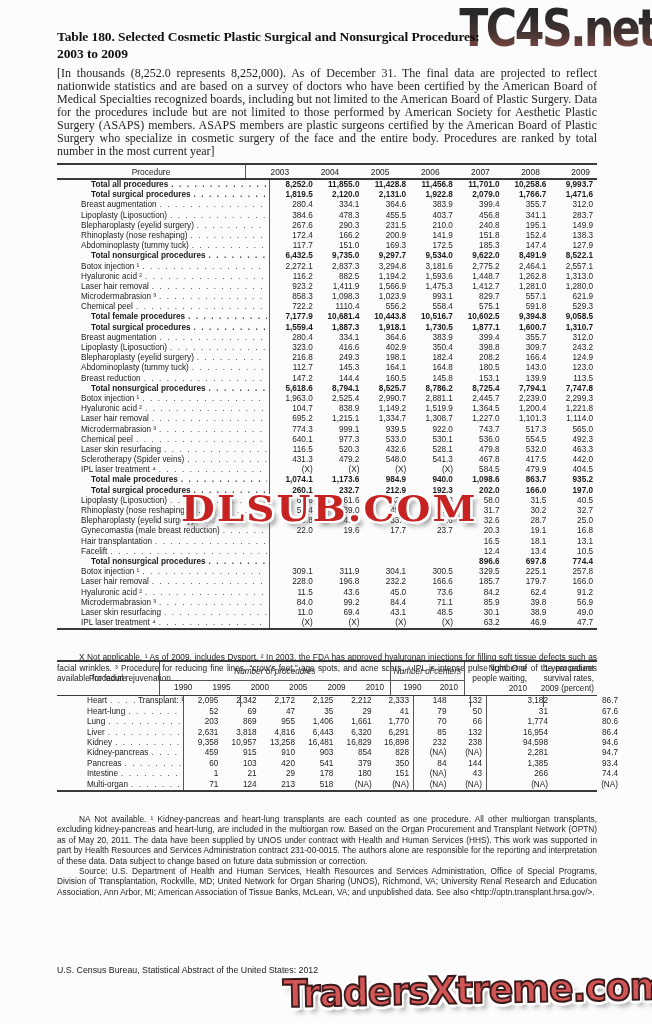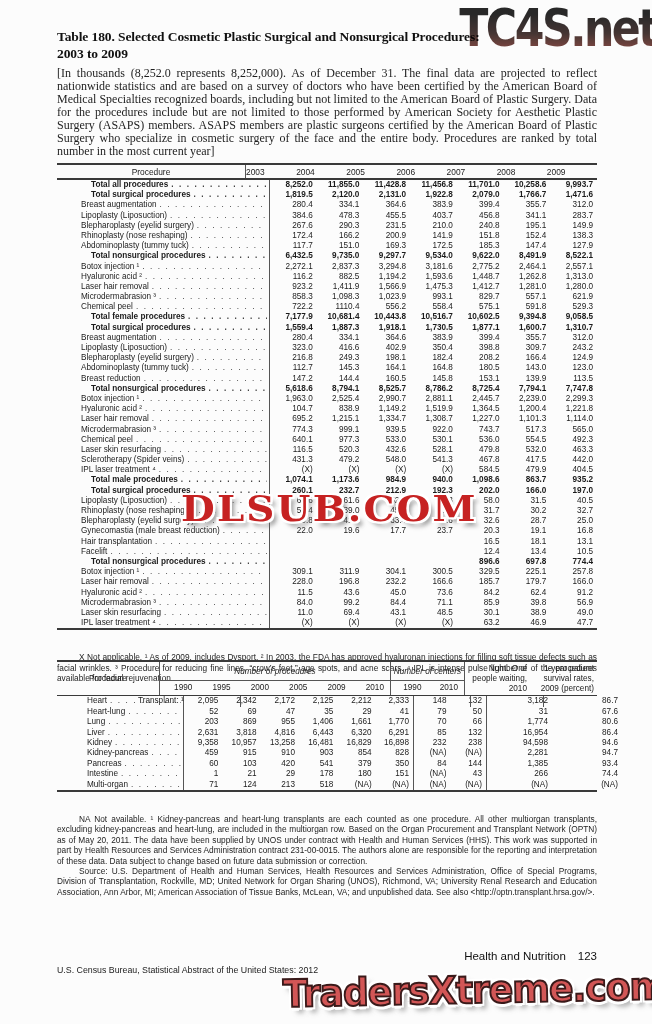--- a/index.html
+++ b/index.html
@@ -30,21 +30,21 @@
   .trow { display: flex; height: 10.2px; line-height: 10.2px; font-size: 8.2px; }
   .trow.b { font-weight: bold; }
   .lbl { flex: 0 0 189px; display: flex; overflow: hidden; border-right: 1px solid #555; padding-right: 2px; margin-left: 24px; }
   .lt { white-space: nowrap; }
   .trow.b .lt { padding-left: 10px; }
   .lead { flex: 1; overflow: hidden; white-space: nowrap; letter-spacing: 1.6px; color: #3c3c3c; margin-left: 3px; }
   .val { flex: 1; text-align: right; padding-right: 4px; }
   
   .hdr180 { display: flex; height: 15px; line-height: 15px; font-size: 8.4px; border-bottom: 2px solid #3a3a3a; }
   .hdr180 .h-lbl { flex: 0 0 189px; text-align: center; border-right: 1px solid #555; }
-  .hdr180 .h-y { flex: 1; padding-right: 7px; }
+  .hdr180 .h-y { flex: 1; text-align: right; padding-right: 7px; }
   
   .fn { font-size: 8.3px; line-height: 10.4px; text-align: justify; text-indent: 22px; margin-top: 22px; color:#1e1e1e; }
   .fn.src { margin-top: 0; }
   
   .t181 .trow { height: 10.4px; line-height: 10.4px; }
   .t181 .lbl { flex: 0 0 103px; }
   .t181 .trow:not(.sec) .lt { padding-left: 6px; }
   .t181 .val { flex: none; }
   .t181 .val.p { width: 38.33px; }
   .t181 .val.c { width: 36.5px; }
@@ -889,21 +889,18 @@
             <span class="val w">(NA)</span>
             <span class="val s">(NA)</span>
           </div>
         </div>
     </div>
 
     <div class="fn">NA Not available. ¹ Kidney-pancreas and heart-lung transplants are each counted as one procedure. All other multiorgan transplants, excluding kidney-pancreas and heart-lung, are included in the multiorgan row. Based on the Organ Procurement and Transplant Network (OPTN) as of May 20, 2011. The data have been supplied by UNOS under contract with Health and Human Services (HHS). This work was supported in part by Health Resources and Services Administration contract 231-00-0015. The authors alone are responsible for the reporting and interpretation of these data. Data subject to change based on future data submission or correction.</div>
     <div class="fn src">Source: U.S. Department of Health and Human Services, Health Resources and Services Administration, Office of Special Programs, Division of Transplantation, Rockville, MD; United Network for Organ Sharing (UNOS), Richmond, VA; University Renal Research and Education Association, Ann Arbor, MI; American Association of Tissue Banks, McLean, VA; and unpublished data. See also &lt;http://optn.transplant.hrsa.gov/&gt;.</div>
   </div>
 
-  <div class="footer-right">
-    <span>Health and Nutrition</span><span class="pg">123</span>
-  </div>
   <div class="footer-left">U.S. Census Bureau, Statistical Abstract of the United States: 2012</div>
 
   <div class="wm-top">TC4S.net</div>
   <div class="wm-mid">DLSUB.COM</div>
   <div class="wm-bot">TradersXtreme.com</div>
 </div>
 
 </body></html>

